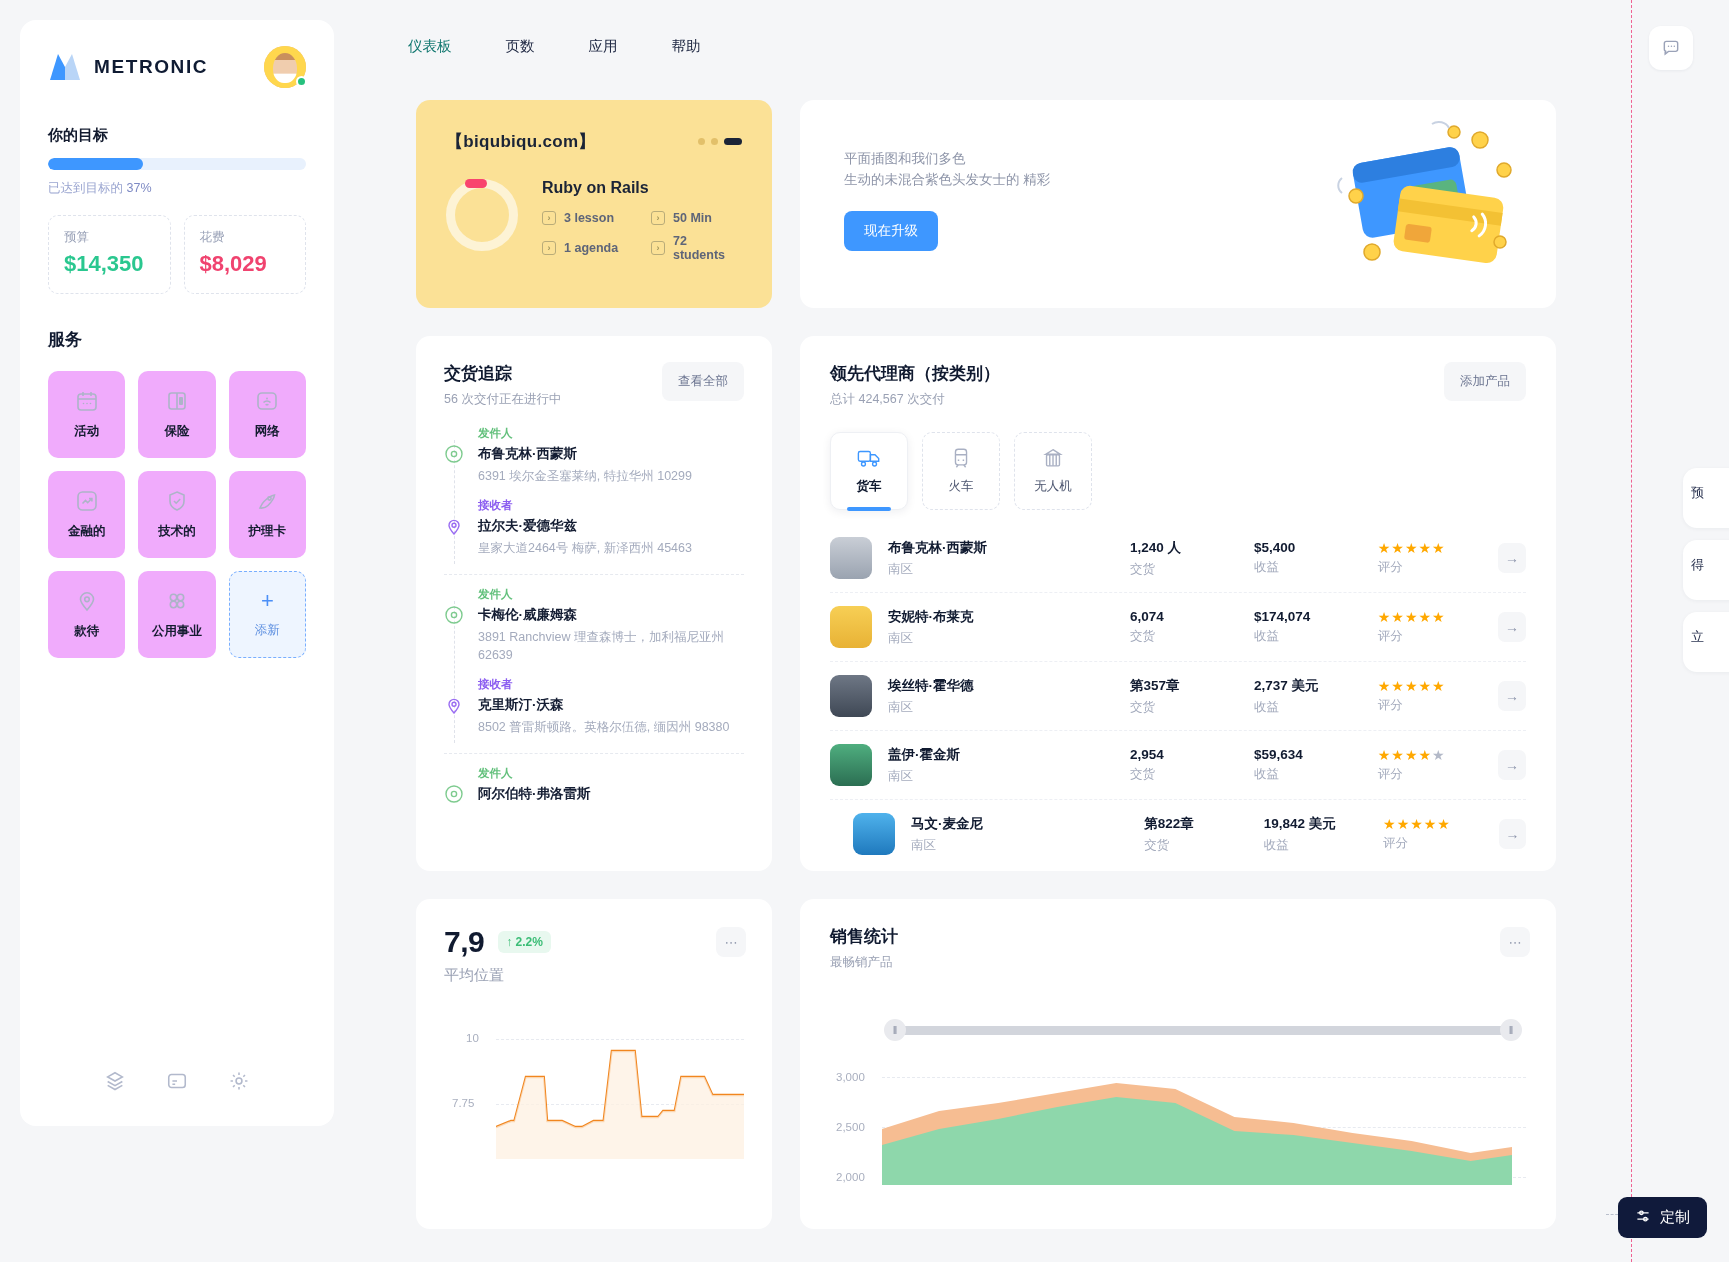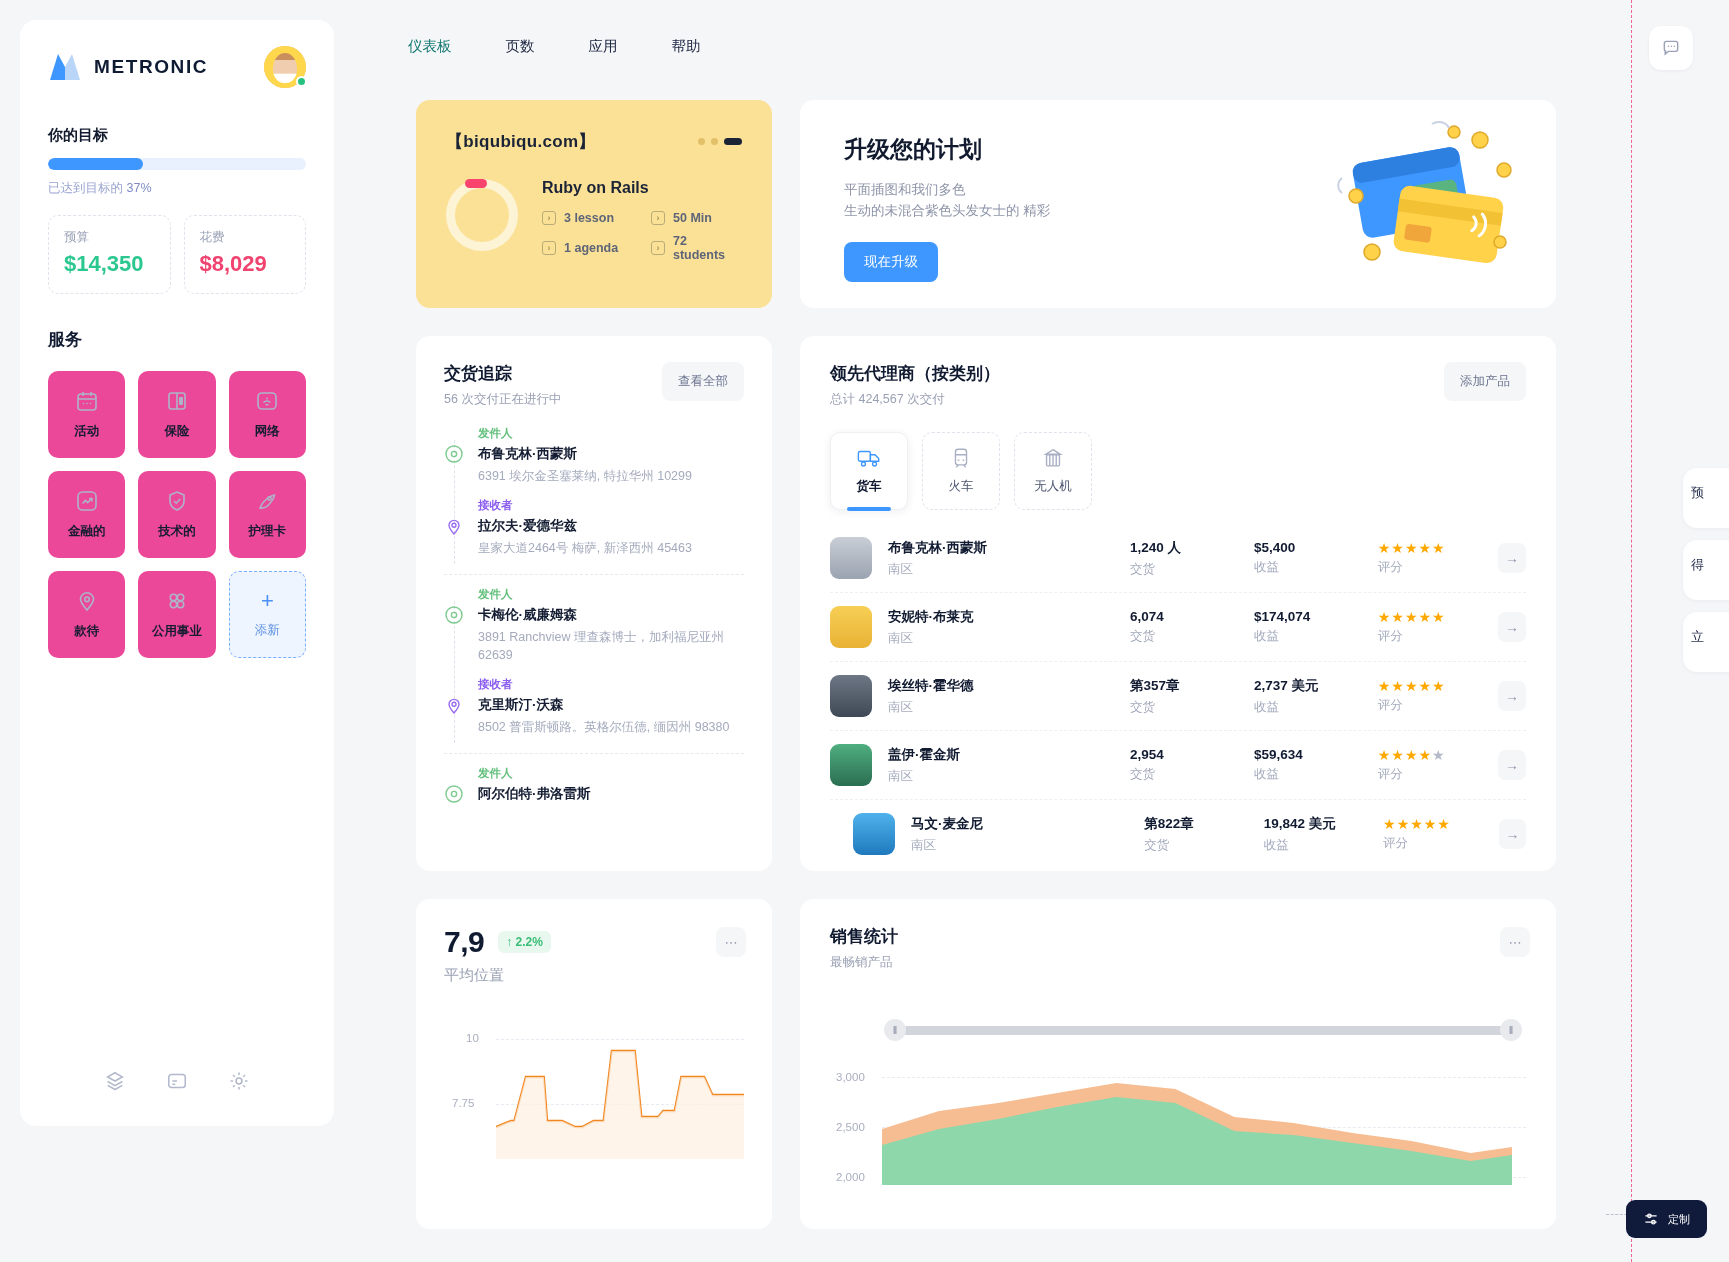--- a/index.html
+++ b/index.html
@@ -67,21 +67,21 @@
   .stat-green { color: #2ac78f; }
   .stat-red { color: #f0436f; }
 
   .services-title { margin-top: 34px; font-size: 17px; font-weight: bold; color: #101a30; }
 
   .svc-grid {
     margin-top: 20px;
     display: grid; grid-template-columns: repeat(3, 1fr); gap: 13px;
   }
   .svc-cell {
-    height: 87px; border-radius: 10px; background: #ec4899;
+    height: 87px; border-radius: 10px; background: #f0abfc;
     display: flex; flex-direction: column; align-items: center; justify-content: center;
     gap: 10px; cursor: pointer;
   }
   .svc-cell .svc-label { font-size: 12.5px; font-weight: bold; color: #141c30; }
   .svc-cell.add {
     background: #eef5ff; border: 1px dashed #78aeff;
   }
   .svc-cell.add .plus { font-size: 22px; color: #4b8ff7; line-height: 1; }
   .svc-cell.add .svc-label { color: #5d8fe0; font-weight: normal; }
   .svc-ic { width: 24px; height: 24px; stroke: #adb4c8; fill: none; stroke-width: 1.6; }
@@ -277,22 +277,22 @@
   
   .edge-card {
     position: absolute; right: -14px; background: #fff; border-radius: 14px;
     width: 60px; box-shadow: 0 1px 4px rgba(20,30,60,.05);
     font-size: 13px; color: #2a3350; padding: 16px 0 0 8px;
   }
 
   .customize-btn {
     position: absolute; right: 22px; bottom: 24px;
     background: #101a3b; color: #fff; border-radius: 9px;
-    display: flex; align-items: center; gap: 9px;
-    padding: 11px 17px; font-size: 11px; cursor: pointer; border: none;
+    display: flex; align-items: flex-start; gap: 9px;
+    padding: 11px 17px; font-size: 15px; cursor: pointer; border: none;
     font-family: inherit;
   }
   .customize-btn svg { width: 16px; height: 16px; stroke: #fff; fill: none; stroke-width: 1.6; }
 
   .guide-v { position: absolute; right: 97px; top: 0; bottom: 0; border-left: 1px dashed #f06292; }
   .guide-h { position: absolute; right: 97px; width: 26px; top: 1214px; border-top: 1px dashed #b9bfcc; }
 </style>
 </head>
 <body>
 
@@ -472,21 +472,20 @@
                   <span>72 students</span>
                 </div>
               </div>
             </div>
           </div>
         </div>
       </div>
 
       <div class="col-right">
         <div class="card upgrade-card">
-          <div class="up-title">升级您的计划</div>
           <div class="up-sub">
             <span>平面插图和我们多色</span><br>
             <span>生动的未混合紫色头发女士的 精彩</span>
           </div>
           <button class="up-btn">现在升级</button>
           <svg class="up-art" viewBox="0 0 190 175">
             <g transform="rotate(-10 95 90)">
               <rect x="28" y="34" width="108" height="76" rx="10" fill="#3e97ff"></rect>
               <rect x="28" y="34" width="108" height="20" rx="9" fill="#2d7fe0"></rect>
               <rect x="82" y="66" width="46" height="34" rx="6" fill="#5ab47f"></rect>

